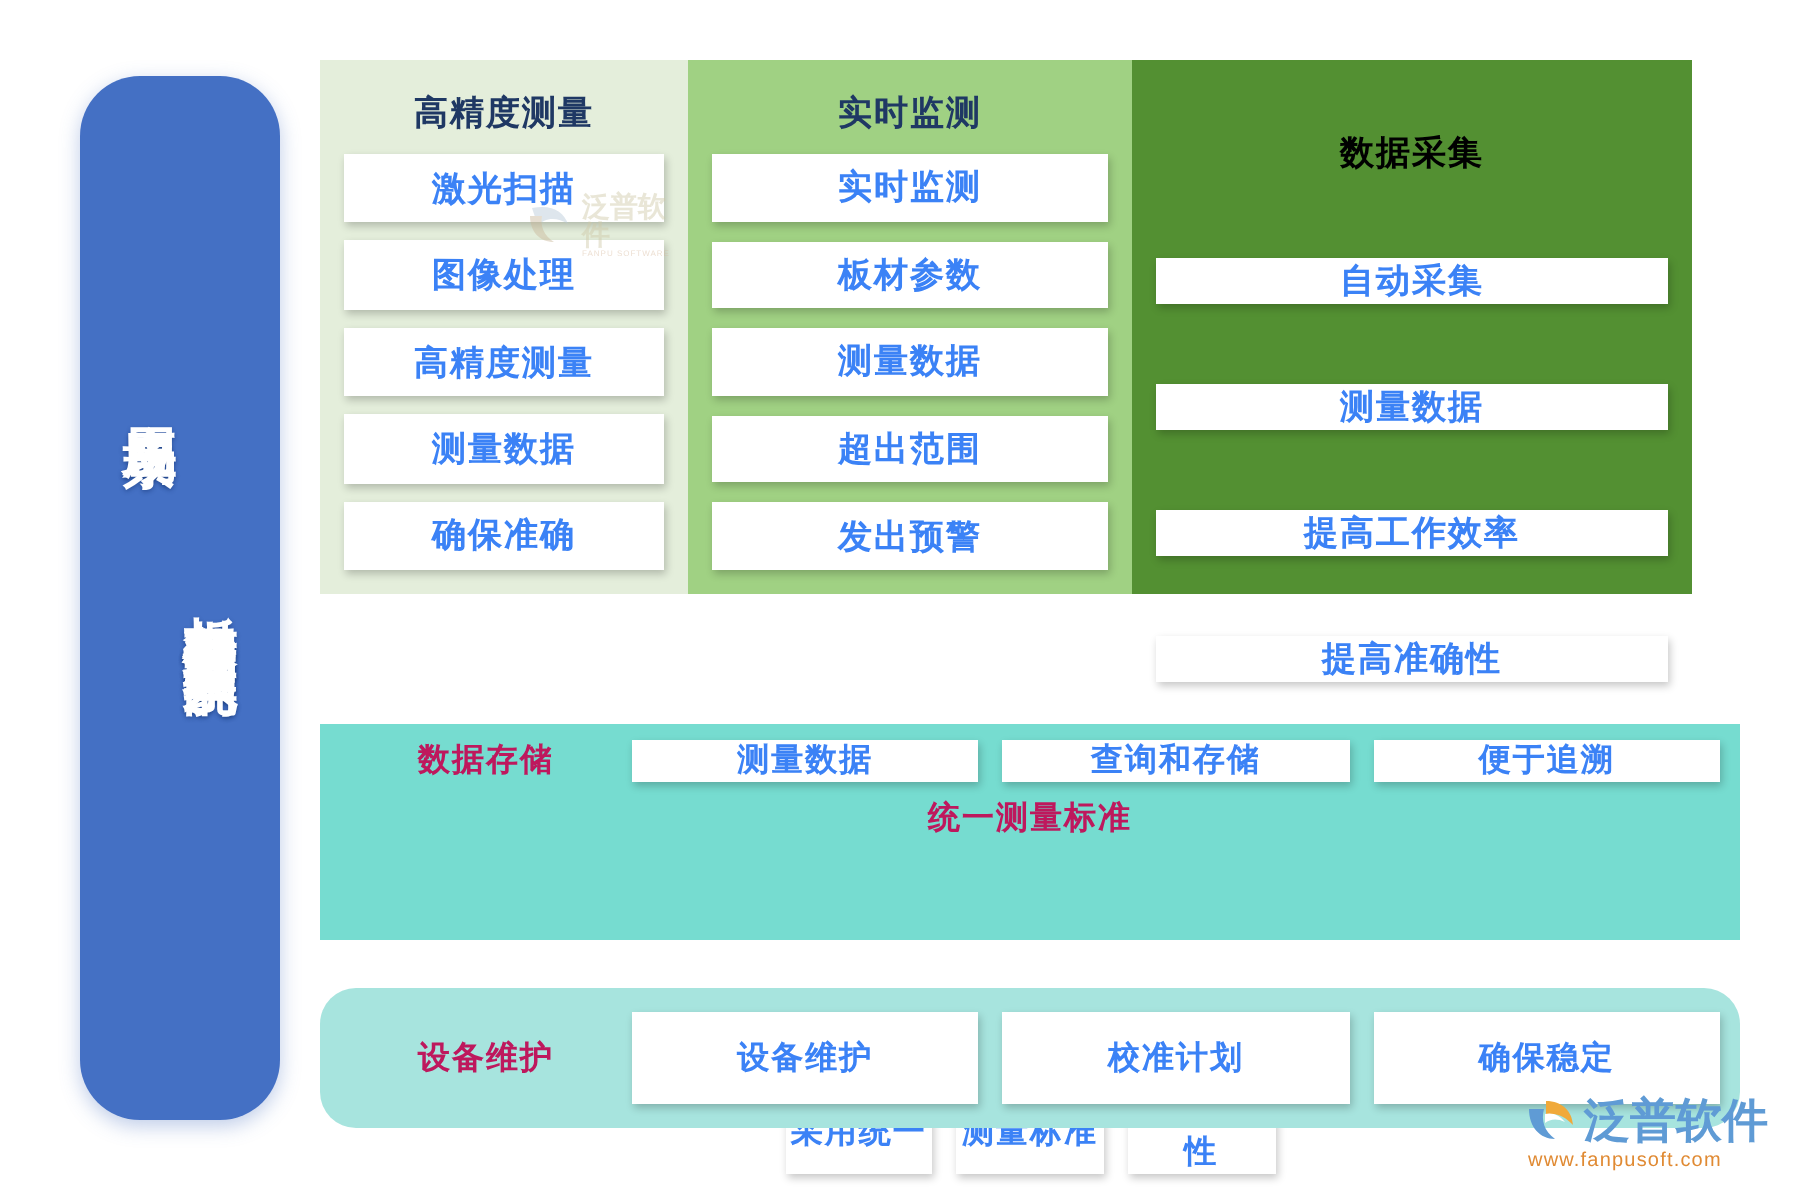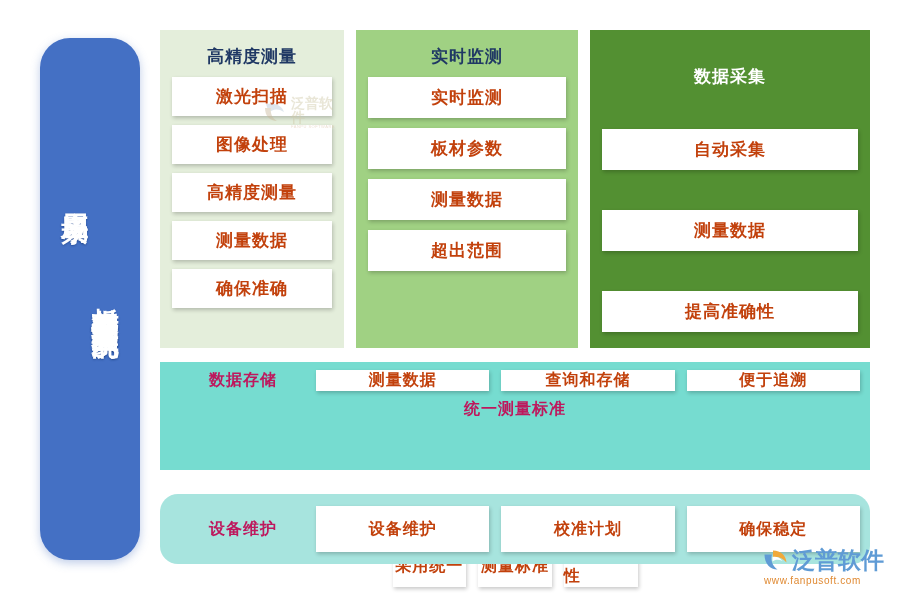--- a/index.html
+++ b/index.html
@@ -49,51 +49,50 @@
     align-self: flex-start;
     margin-top: 152px;
   }
 
   
   .columns {
     position: absolute;
     left: 160px;
     top: 30px;
     width: 710px;
-    height: 318px;
-    display: flex;
-    gap: 12px;
+    height: 267px;
+    display: flex;
   }
   .column {
     display: flex;
     flex-direction: column;
     align-items: stretch;
     padding: 10px 12px 12px 12px;
     box-sizing: border-box;
   }
   .col-1 { background: #e4eedb; width: 184px; }
   .col-2 { background: #a0d183; width: 222px; }
   .col-3 { background: #539032; width: 280px; }
 
   .col-title {
     text-align: center;
     font-size: 17px;
     font-weight: bold;
     color: #1f3864;
     margin: 5px 0 9px 0;
     letter-spacing: 1px;
   }
-  .col-3 .col-title { color: #ffffff; margin-top: 25px; }
+  .col-3 .col-title { color: #000000; margin-top: 25px; }
 
   .card {
     background: #ffffff;
-    color: #c2410c;
+    color: #3b82f6;
     font-size: 17px;
     font-weight: bold;
-    text-align: left;
+    text-align: center;
     letter-spacing: 1px;
     box-shadow: 1px 2px 4px rgba(0,0,0,0.22);
     display: flex;
     align-items: center;
     justify-content: center;
     box-sizing: border-box;
   }
   .col-1 .card, .col-2 .card, .col-3 .card {
     height: 38px;
     margin-bottom: 10px;
@@ -232,26 +231,28 @@
       <div class="card">测量数据</div>
       <div class="card">确保准确</div>
     </div>
 
     <div class="column col-2">
       <div class="col-title">实时监测</div>
       <div class="card">实时监测</div>
       <div class="card">板材参数</div>
       <div class="card">测量数据</div>
       <div class="card">超出范围</div>
+      <div class="card">发出预警</div>
     </div>
 
     <div class="column col-3">
       <div class="col-title">数据采集</div>
       <div class="card">自动采集</div>
       <div class="card">测量数据</div>
+      <div class="card">提高工作效率</div>
       <div class="card">提高准确性</div>
     </div>
 
   </div>
 
   <div class="band band-a">
     <div class="band-row">
       <div class="band-label">数据存储</div>
       <div class="band-cards">
         <div class="card">测量数据</div>

